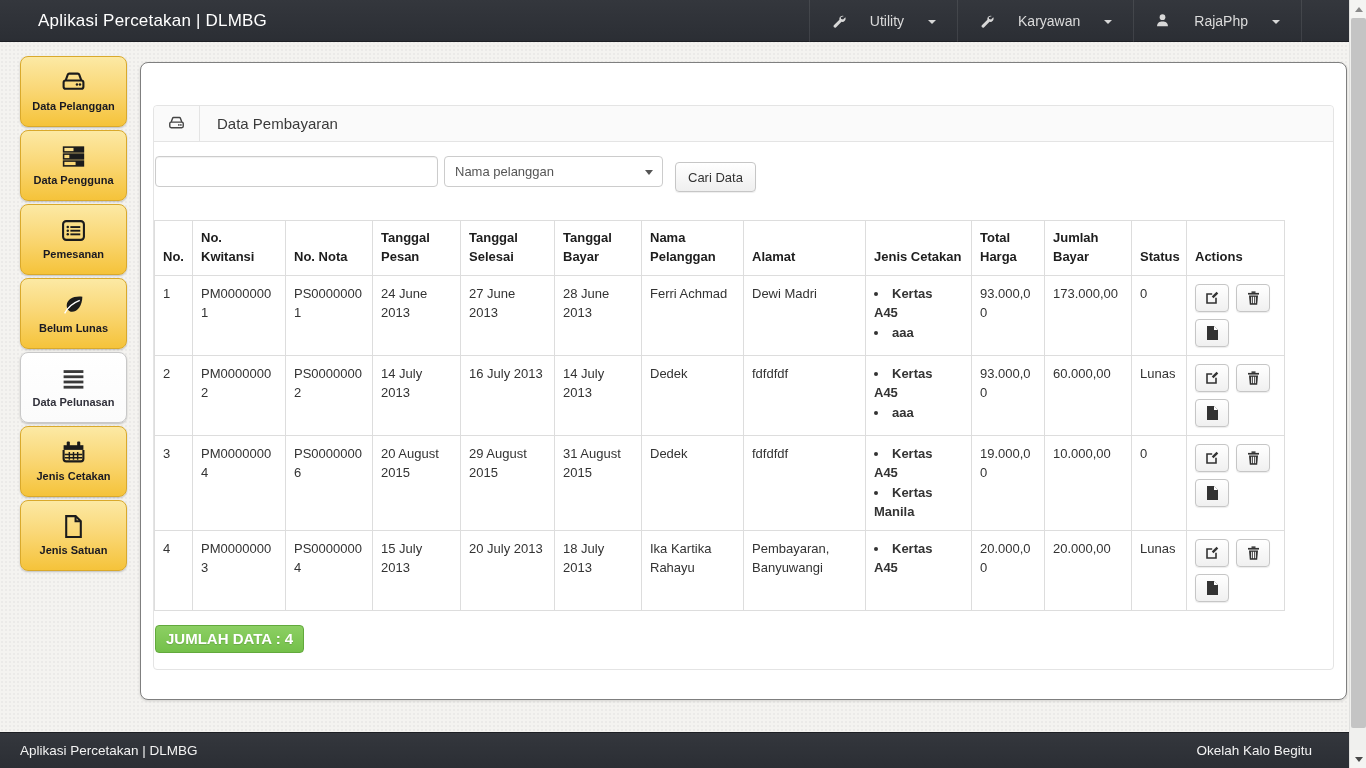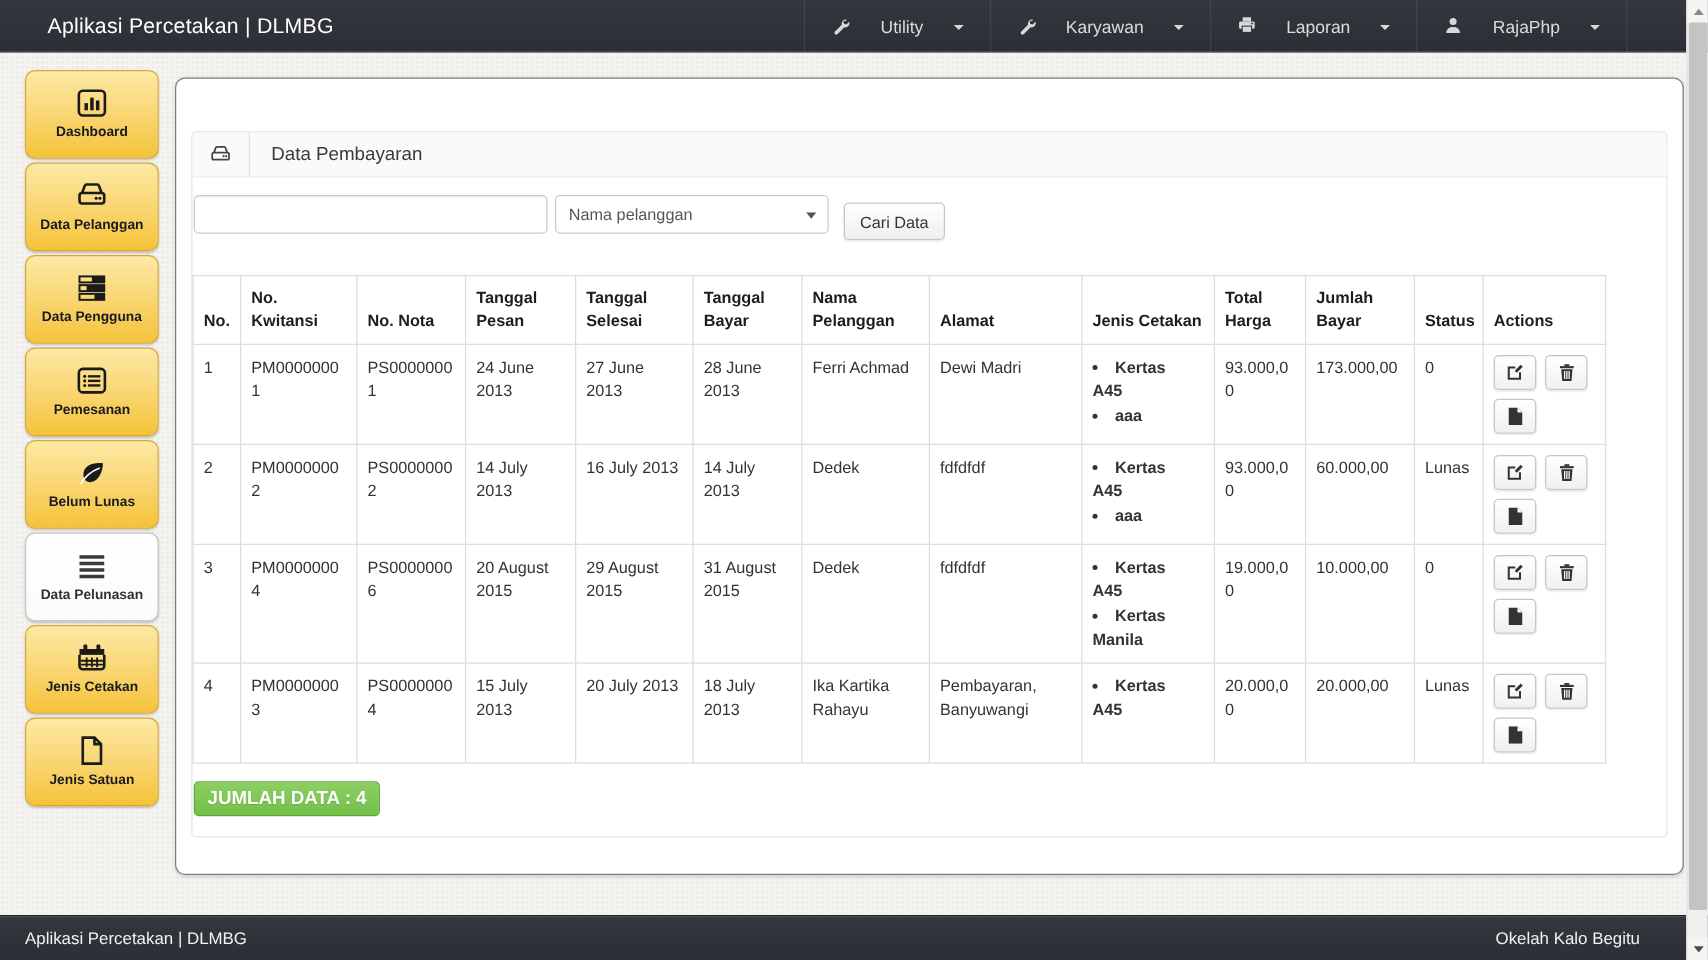--- a/index.html
+++ b/index.html
@@ -167,54 +167,31 @@
           <svg viewBox="0 0 18 18">
             <path d="M15.5 3.5a4 4 0 0 0-5.4 4.6L3.4 14.8a1.8 1.8 0 0 0 2.5 2.5l6.7-6.7a4 4 0 0 0 4.6-5.4L14.5 7.9l-2.3-.6-.6-2.3z" fill="#d8d8d8"></path>
           </svg>
         </span>
       <span>Karyawan</span>
       <span class="caret"></span>
     </div>
     <div class="nav-item">
       <span class="nav-ico">
           <svg viewBox="0 0 18 18">
-            <rect x="5" y="1" width="8" height="4" fill="#d8d8d8"></rect>
-            <rect x="1.5" y="5" width="15" height="7" rx="1.2" fill="#d8d8d8"></rect>
-            <rect x="4.5" y="9.5" width="9" height="6" fill="#d8d8d8" stroke="#2e3138"></rect>
-            <circle cx="14" cy="7" r=".9" fill="#2e3138"></circle>
-          </svg>
-        </span>
-      <span>Laporan</span>
-      <span class="caret"></span>
-    </div>
-    <div class="nav-item">
-      <span class="nav-ico">
-          <svg viewBox="0 0 18 18">
             <circle cx="9" cy="5" r="3.4" fill="#d8d8d8"></circle>
             <path d="M2.5 16c0-4.2 2.9-5.8 6.5-5.8s6.5 1.6 6.5 5.8z" fill="#d8d8d8"></path>
           </svg>
         </span>
       <span>RajaPhp</span>
       <span class="caret"></span>
     </div>
   </div>
 </div>
 
 <div class="sidebar">
-  <div class="side-btn">
-    <span class="side-ico">
-        <svg viewBox="0 0 24 24">
-          <rect x="2" y="2.5" width="20" height="19" rx="3" fill="none" stroke="#1b1b1b" stroke-width="2"></rect>
-          <rect x="6.3" y="12" width="2.7" height="5.5" fill="#1b1b1b"></rect>
-          <rect x="10.7" y="7.8" width="2.7" height="9.7" fill="#1b1b1b"></rect>
-          <rect x="15.1" y="10" width="2.7" height="7.5" fill="#1b1b1b"></rect>
-        </svg>
-      </span>
-    <span class="side-label">Dashboard</span>
-  </div>
   <div class="side-btn">
     <span class="side-ico">
         <svg viewBox="0 0 24 24">
           <path d="M4.5 10l2-5.5a1.5 1.5 0 0 1 1.4-1h8.2a1.5 1.5 0 0 1 1.4 1l2 5.5" fill="none" stroke="#1b1b1b" stroke-width="2"></path>
           <rect x="2.5" y="10" width="19" height="8" rx="2" fill="none" stroke="#1b1b1b" stroke-width="2"></rect>
           <circle cx="15.3" cy="14" r="1.2" fill="#1b1b1b"></circle>
           <circle cx="18.2" cy="14" r="1.2" fill="#1b1b1b"></circle>
         </svg>
       </span>
     <span class="side-label">Data Pelanggan</span>

